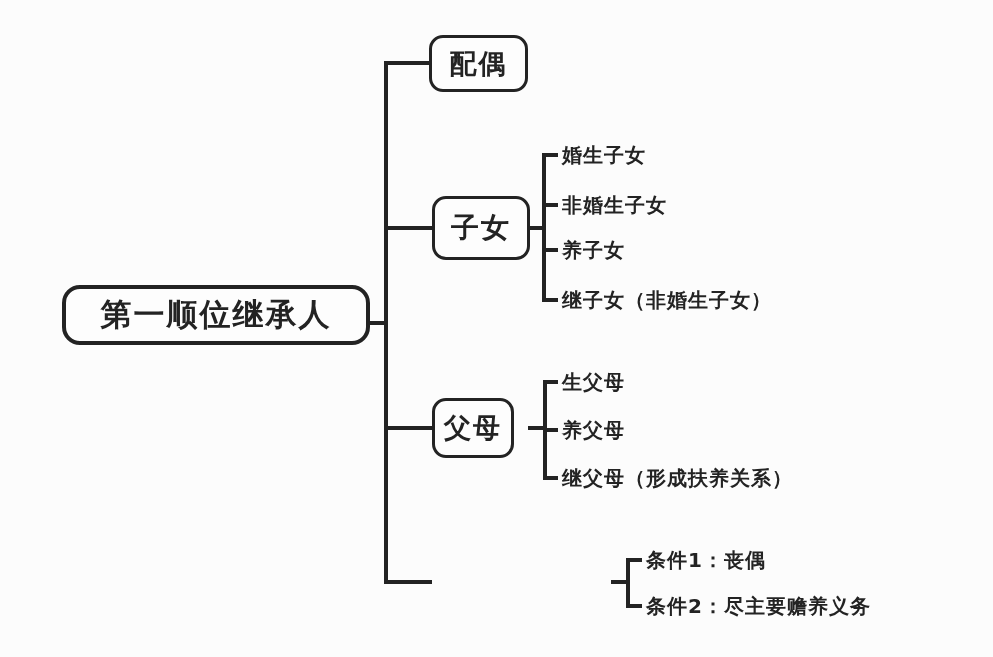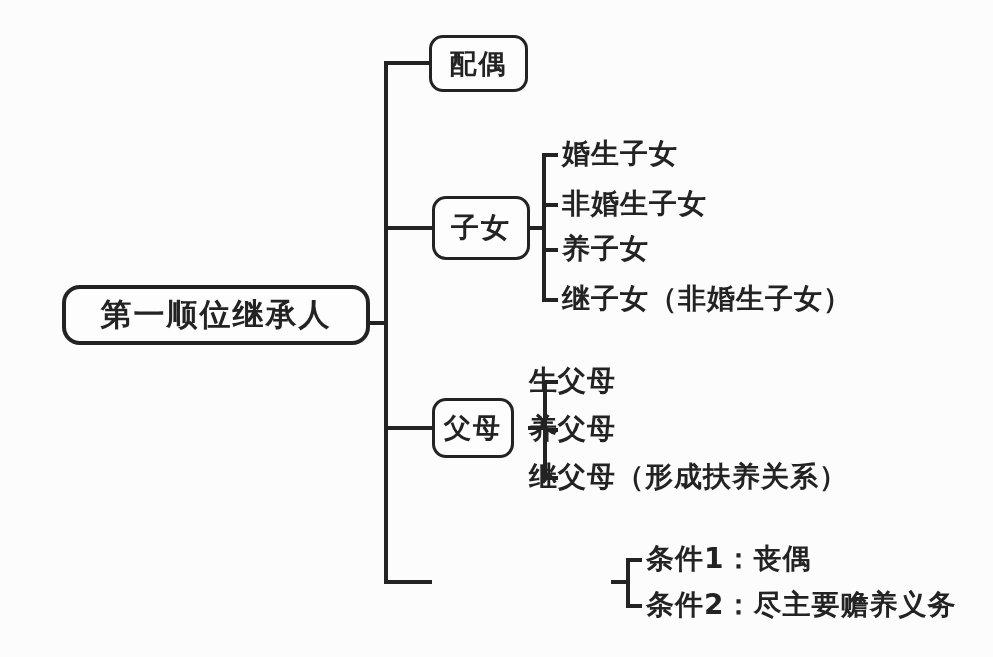--- a/index.html
+++ b/index.html
@@ -47,28 +47,28 @@
     letter-spacing: 2px;
   }
   .node.b-spouse   { left: 429px; top: 35px;  width: 99px;  height: 57px; font-size: 27px; letter-spacing: 2px; }
   .node.b-children { left: 432px; top: 196px; width: 98px;  height: 64px; font-size: 28px; letter-spacing: 2px; }
   .node.b-parents  { left: 432px; top: 398px; width: 82px;  height: 60px; font-size: 27px; letter-spacing: 2px; }
   .node.b-inlaws   { left: 430px; top: 550px; width: 181px; height: 65px; font-size: 26px; }
   .leaf {
     position: absolute;
     transform: translateY(-52%);
     font-weight: bold;
-    font-size: 28px;
+    font-size: 20px;
     letter-spacing: 1px;
     line-height: 1;
     color: #232323;
     white-space: nowrap;
   }
   .lf-c { left: 562px; }
-  .lf-p { left: 529px; font-family: Liberation Serif, serif; }
+  .lf-p { left: 562px; font-family: Liberation Serif, serif; }
   .lf-i { left: 646px; }
   .lf-c0 { top: 155px; }
   .lf-c1 { top: 205px; }
   .lf-c2 { top: 250px; }
   .lf-c3 { top: 300px; }
   .lf-p0 { top: 382px; }
   .lf-p1 { top: 430px; }
   .lf-p2 { top: 478px; }
   .lf-i0 { top: 560px; }
   .lf-i1 { top: 606px; }

